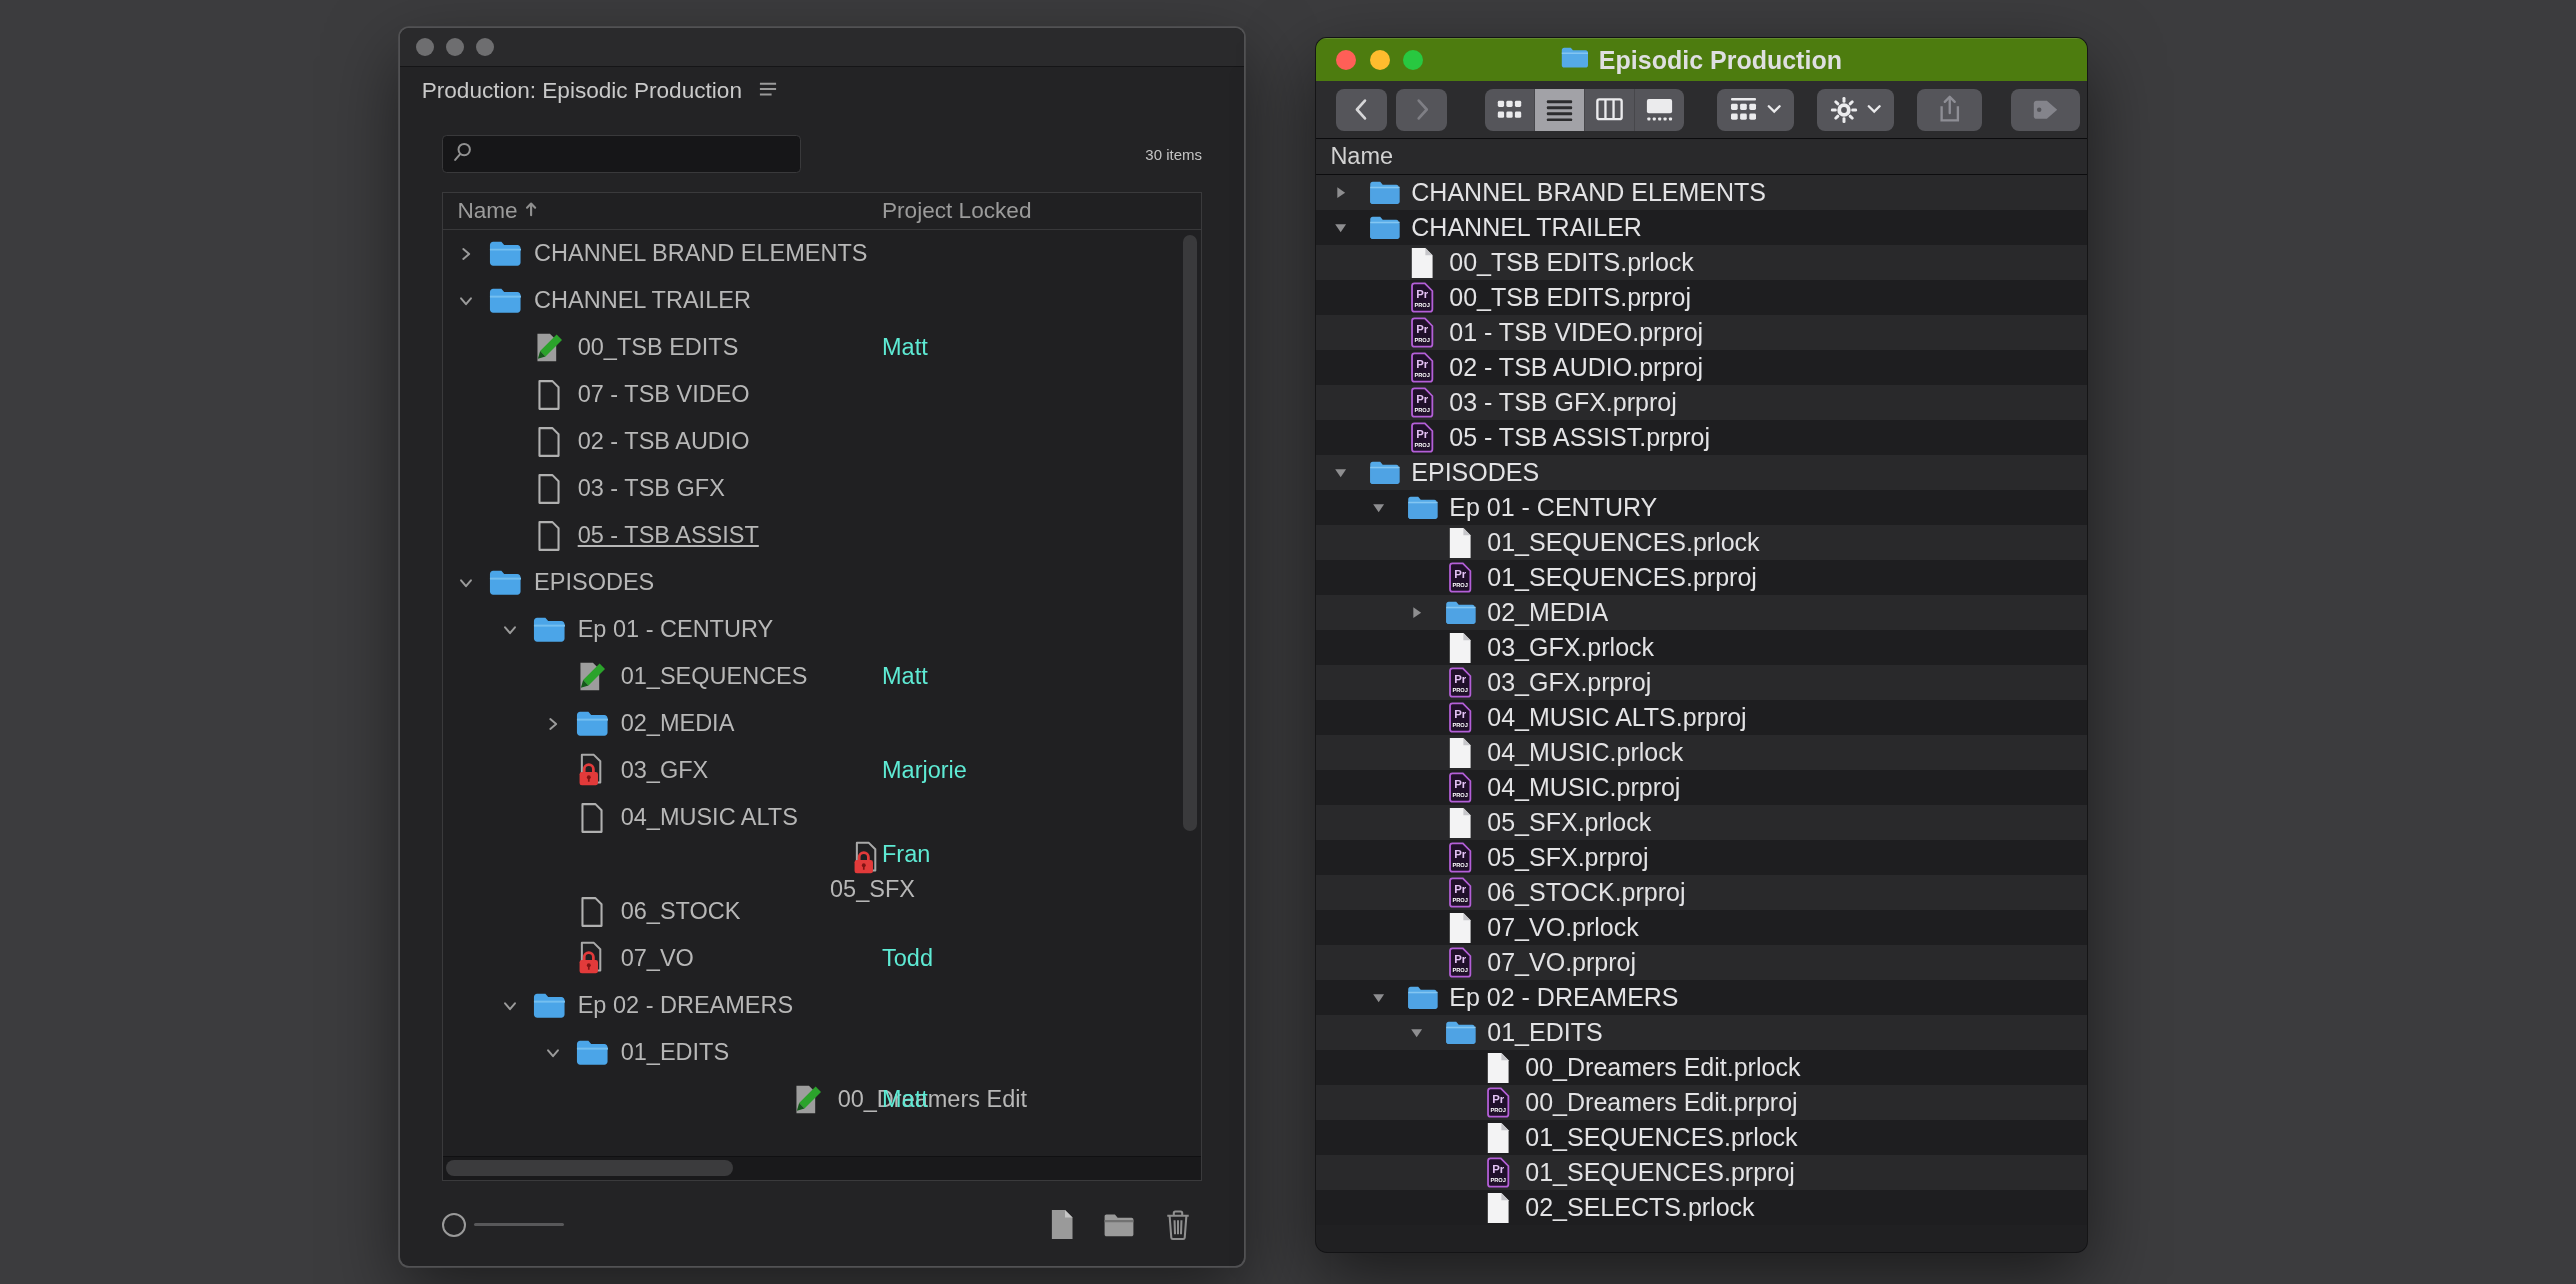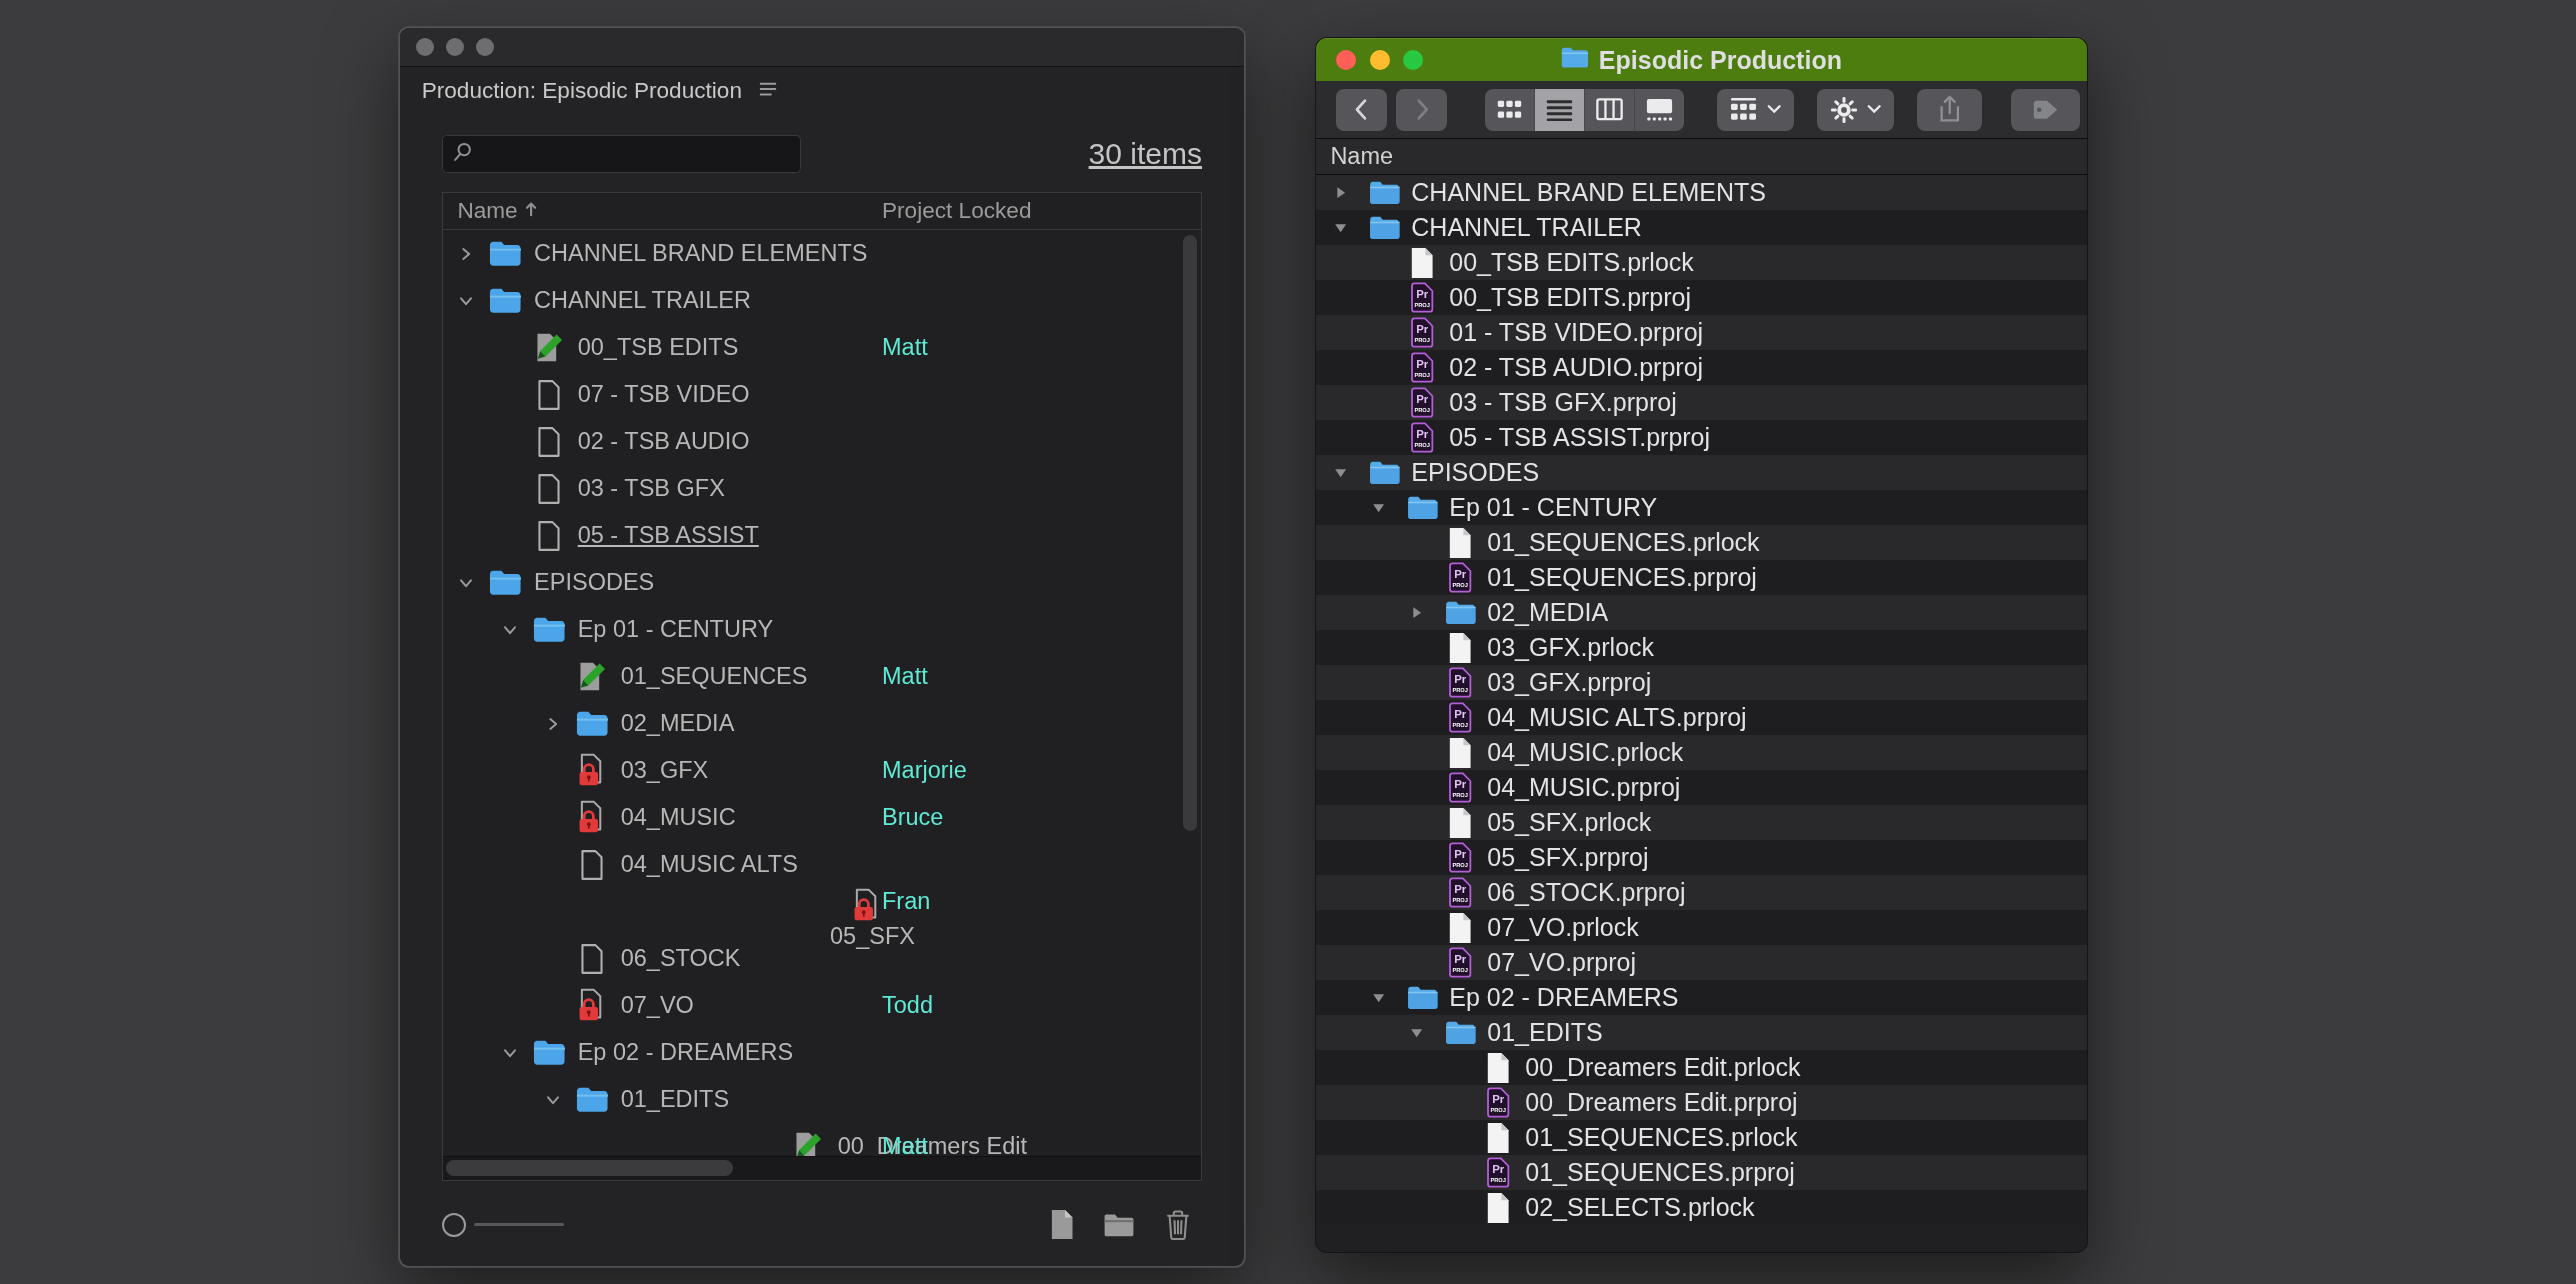--- a/index.html
+++ b/index.html
@@ -29,21 +29,21 @@
     margin:21px 42px 0 42px;display:flex;align-items:center;justify-content:space-between;
   }
   .pp-search{
     width:359px;height:38px;background:#161618;border:0.9px solid #39393b;border-radius:4.5px;
     display:flex;align-items:center;padding-left:9px;box-sizing:border-box;
   }
   .pp-search input{
     background:transparent;border:none;outline:none;color:#cfcfcf;
     font-size:21.7px;font-family:inherit;width:298px;
   }
-  .pp-items{font-size:30px;color:#c4c4c4;text-decoration:underline;}
+  .pp-items{font-size:15px;color:#c4c4c4;}
   .pp-tree{
     margin:19px 42px 0 42px;height:989px;position:relative;
     background:#202022;border:0.9px solid #3a3a3c;box-sizing:border-box;overflow:hidden;
   }
   .pp-tree-header{
     height:36px;display:flex;align-items:center;padding-left:14.4px;
     border-bottom:0.9px solid #38383a;color:#9b9b9b;font-size:22.6px;position:relative;
   }
   .pp-tree-header .pp-colname{display:flex;align-items:center;gap:5.4px;}
   .pp-col-locked{position:absolute;left:439px;top:0;height:100%;display:flex;align-items:center;}
@@ -294,34 +294,20 @@
               <circle cx="13.5" cy="26.3" r="2.1" fill="#7e1414"></circle>
               <rect x="12.6" y="27" width="1.8" height="4.2" fill="#7e1414"></rect>
             </svg>
           </span>
           <span class="pp-label">03_GFX</span>
           <span class="pp-locked">Marjorie</span>
         </div>
         <div class="pp-row" style="padding-left: 101px;">
           <span class="pp-chev"></span>
           <span class="pp-icon">
-            <svg width="32" height="35" viewBox="0 0 34 38">
-              <path d="M6 2h13l7 7v23H6z" fill="none" stroke="#a9a9a9" stroke-width="2.2" stroke-linejoin="round"></path>
-              <path d="M8.5 21v-3.5a5 5 0 0 1 10 0V21" fill="none" stroke="#e23a3a" stroke-width="3"></path>
-              <rect x="3.5" y="20.5" width="20" height="14.5" rx="2.5" fill="#e23a3a"></rect>
-              <circle cx="13.5" cy="26.3" r="2.1" fill="#7e1414"></circle>
-              <rect x="12.6" y="27" width="1.8" height="4.2" fill="#7e1414"></rect>
-            </svg>
-          </span>
-          <span class="pp-label">04_MUSIC</span>
-          <span class="pp-locked">Bruce</span>
-        </div>
-        <div class="pp-row" style="padding-left: 101px;">
-          <span class="pp-chev"></span>
-          <span class="pp-icon">
             <svg width="26" height="32" viewBox="0 0 30 36">
               <path d="M4 2h15l7 7v25H4z" fill="none" stroke="#b0b0b0" stroke-width="2.4" stroke-linejoin="round"></path>
             </svg>
           </span>
           <span class="pp-label">04_MUSIC ALTS</span>
         </div>
         <div class="pp-row" style="padding-left: 101px; flex-direction: column;">
           <span class="pp-chev"></span>
           <span class="pp-icon">
             <svg width="32" height="35" viewBox="0 0 34 38">

